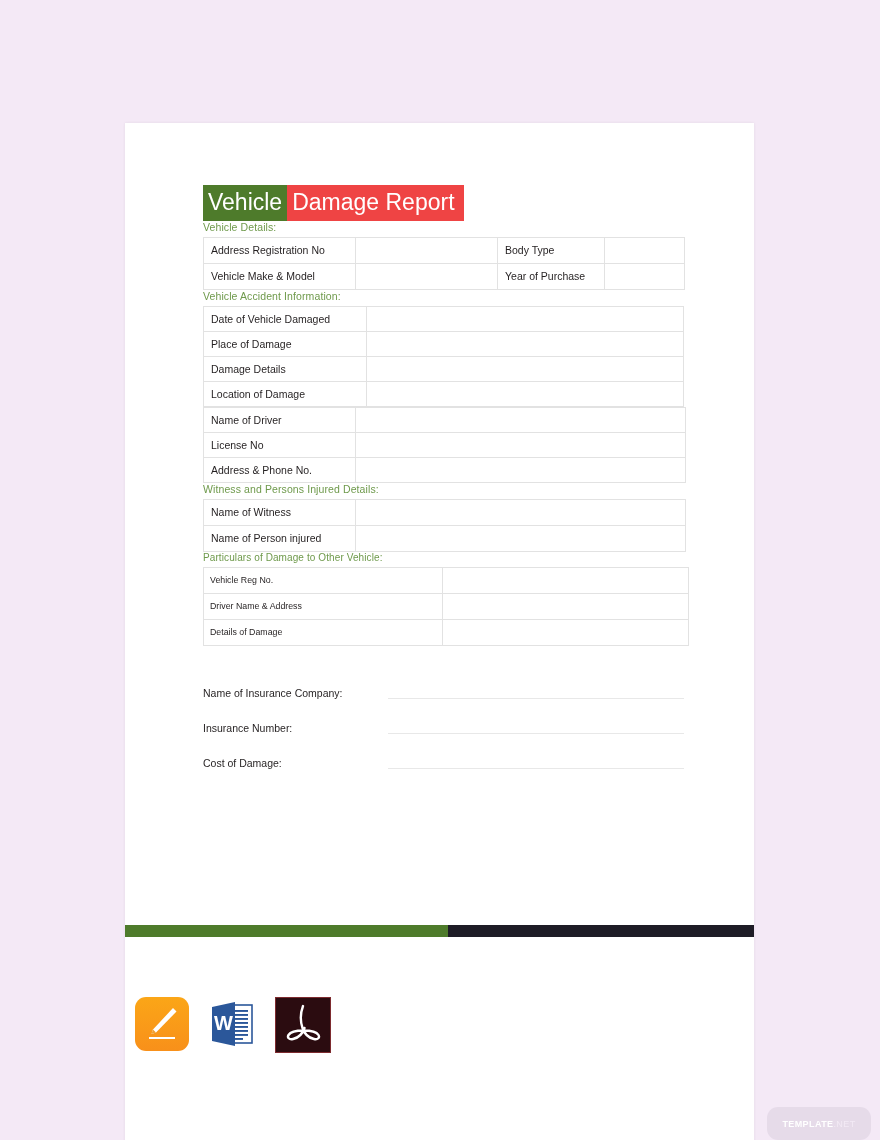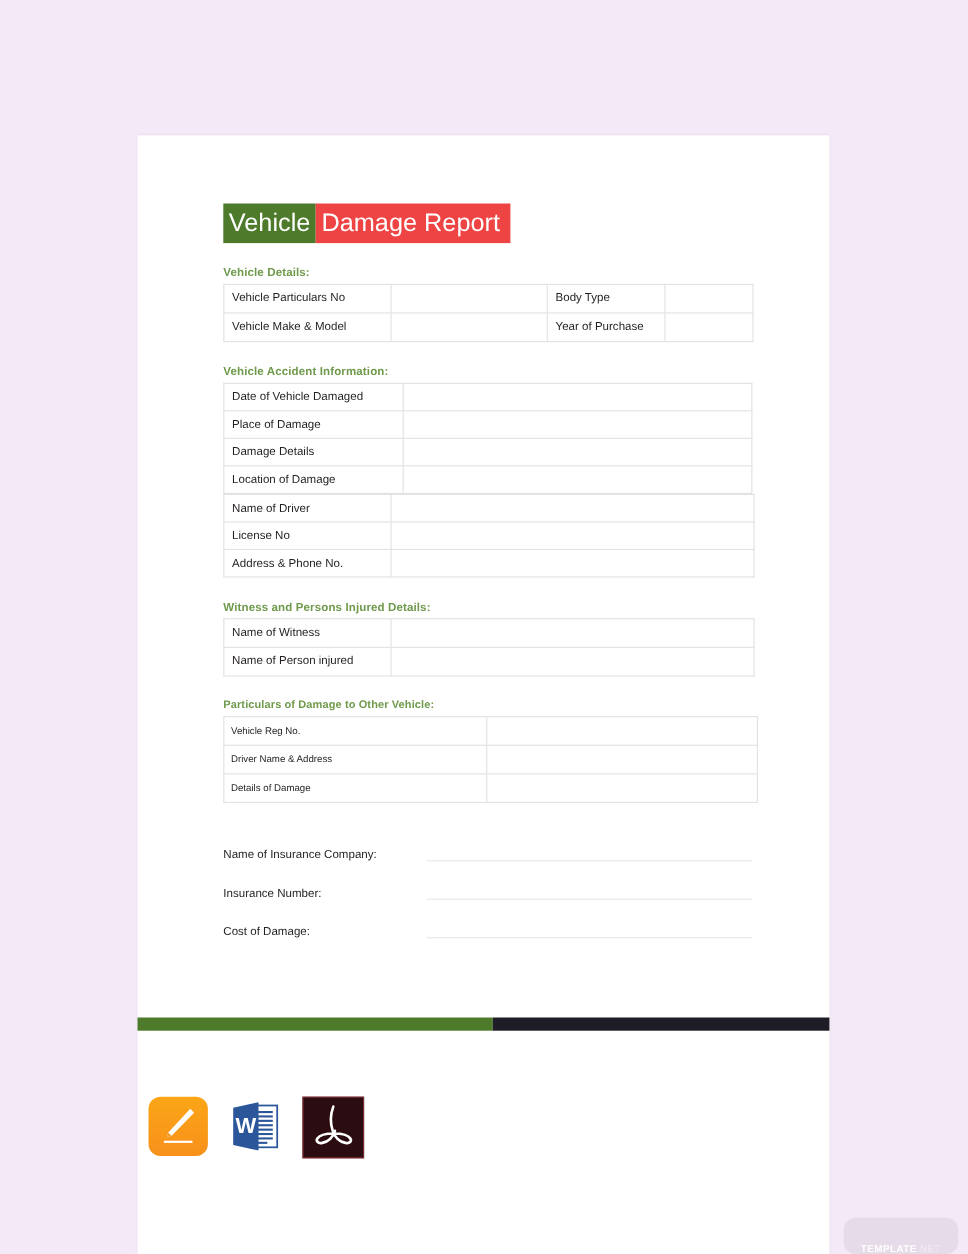--- a/index.html
+++ b/index.html
@@ -47,24 +47,22 @@
     font-weight: 400;
     letter-spacing: 0px;
   }
   .doc-title .t-green { background: #4e7b2b; }
   .doc-title .t-dark  { background: #ef4444; padding-right: 9px; }
 
   
   .section-head {
     color: #6f9a4c;
     font-size: 10.5px;
-    margin-top: 21px;
     margin-bottom: 4px;
     letter-spacing: 0.1px;
-    font-weight: bold;
   }
   .section-head.small {
     font-size: 10px;
   }
 
   
   table.form-table {
     border-collapse: collapse;
     table-layout: fixed;
   }
@@ -180,21 +178,21 @@
   
   .tpl-badge {
     position: absolute;
     left: 767px;
     top: 1107px;
     width: 104px;
     height: 33px;
     border-radius: 11px;
     background: #e6dbe9;
     display: flex;
-    align-items: flex-end;
+    align-items: center;
     justify-content: center;
     font-size: 9px;
     letter-spacing: 0.4px;
   }
   .tpl-badge .b1 { color: #ffffff; font-weight: bold; }
   .tpl-badge .b2 { color: #f3eaf5; font-weight: normal; }
 </style>
 </head>
 <body>
 
@@ -211,21 +209,21 @@
     <div class="section-head">Vehicle Details:</div>
     <table class="form-table" id="table-vehicle-details">
       <colgroup>
           <col class="c1">
           <col class="c2">
           <col class="c3">
           <col class="c4">
         </colgroup>
       <tbody>
         <tr>
-          <td>Vehicle Particulars No</td>
+          <td>Address Registration No</td>
           <td class="blank"></td>
           <td>Body Type</td>
           <td class="blank"></td>
         </tr>
         <tr>
           <td>Vehicle Make &amp; Model</td>
           <td class="blank"></td>
           <td>Year of Purchase</td>
           <td class="blank"></td>
         </tr>

